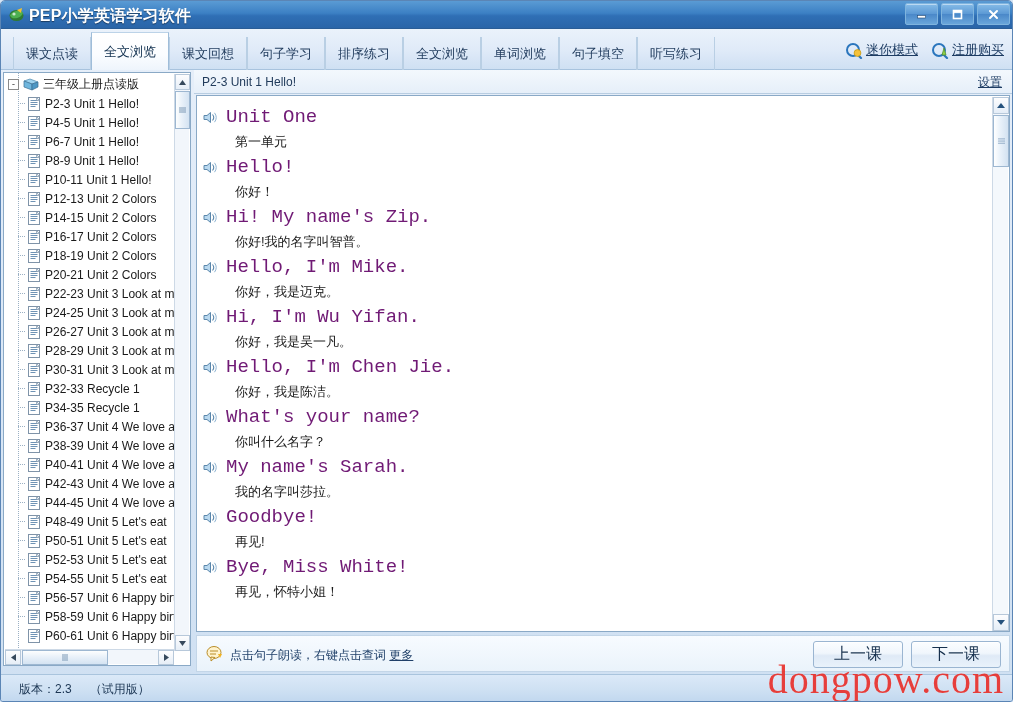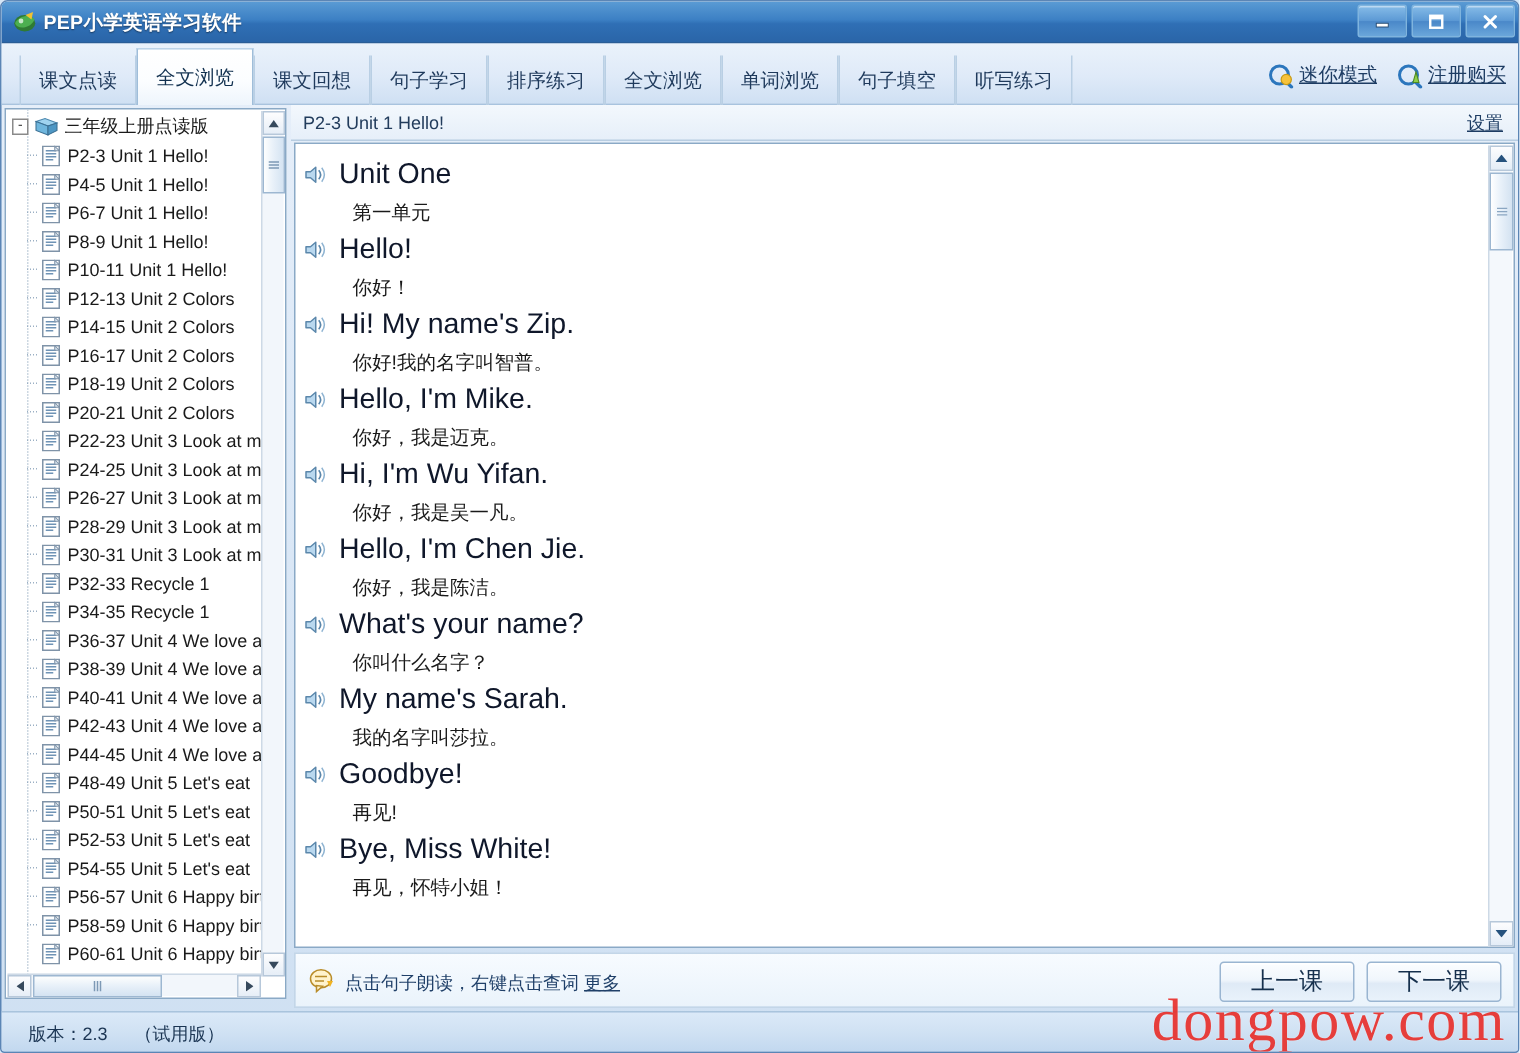--- a/index.html
+++ b/index.html
@@ -24,21 +24,21 @@
     background:linear-gradient(to bottom,#5a9bd4 0%,#3c80c4 45%,#2f6fb5 55%,#2a65a8 100%);
     border-bottom:1px solid #2a5d96;
     box-sizing:border-box;
   }
   .titlebar-inner{position:relative;height:100%;}
   .win-icon{
     position:absolute;left:7px;top:5px;width:17px;height:17px;
   }
   .win-title{
     position:absolute;left:28px;top:5px;
-    font-size:13px;font-weight:bold;color:#ffffff;
+    font-size:16px;font-weight:bold;color:#ffffff;
     text-shadow:0 1px 1px rgba(0,0,0,.45);
     letter-spacing:.2px;
     white-space:nowrap;
   }
   .win-btns{position:absolute;right:4px;top:2px;display:flex;gap:3px;}
   .win-btn{
     width:31px;height:20px;
     border:1px solid #7fb4de;
     border-radius:2px;
     background:linear-gradient(to bottom,#86bce8 0%,#5d9ad5 48%,#4a88c9 52%,#6aa6da 100%);
@@ -186,22 +186,22 @@
     background:#ffffff;border:1px solid #8aa9c6;box-sizing:border-box;overflow:hidden;
   }
   .lines{
     position:absolute;left:0;top:4px;width:790px;padding:4px 0 0 6px;
     box-sizing:border-box;
   }
   .pair{margin-bottom:1px;}
   .en-row{display:flex;align-items:flex-start;height:27px;}
   .spk{width:15px;height:13px;margin-top:6px;margin-right:8px;flex:none;}
   .en{
-    font-family:Liberation Sans, sans-serif;
-    font-size:19px;color:#0f172a;line-height:26px;white-space:nowrap;
+    font-family:Liberation Mono, monospace;
+    font-size:19px;color:#701a75;line-height:26px;white-space:nowrap;
   }
   .zh{
     margin-left:32px;font-size:13px;color:#1a1a1a;line-height:22px;
     height:22px;white-space:nowrap;
   }
 
   
   .rd-vsb{
     position:absolute;right:1px;top:1px;width:16px;height:534px;
     background:#f4f8fc;border-left:1px solid #cdd9e6;box-sizing:border-box;

